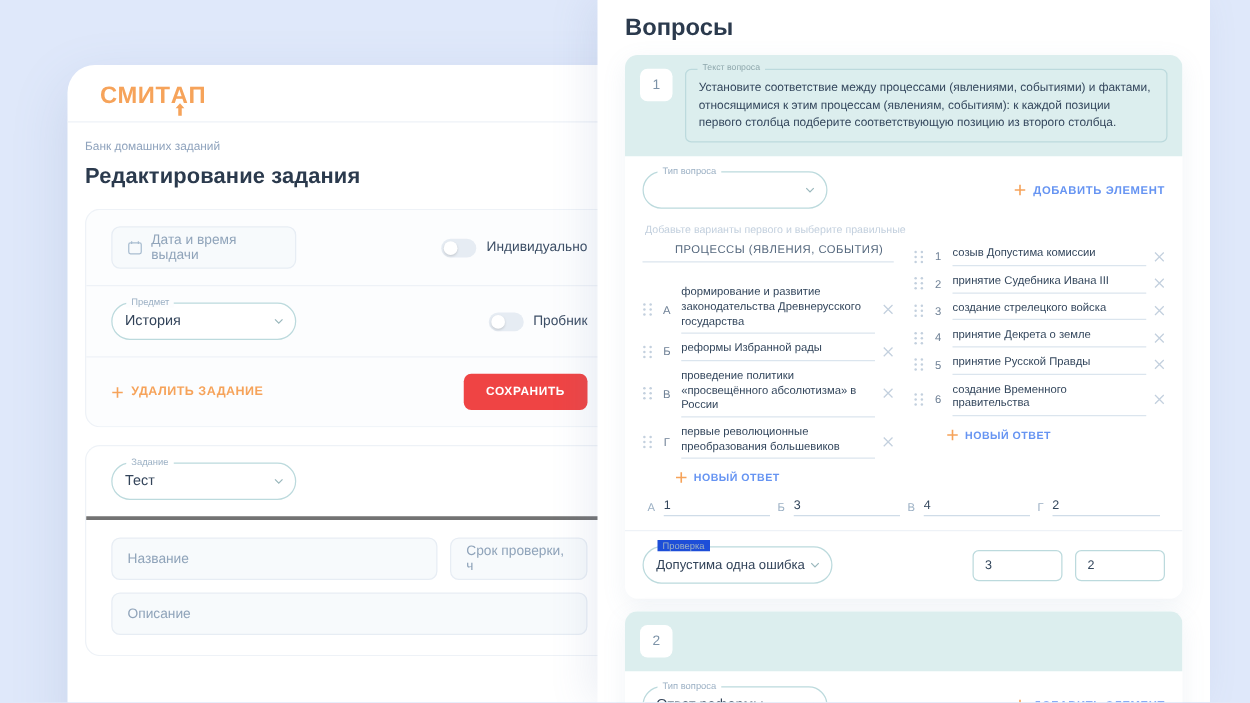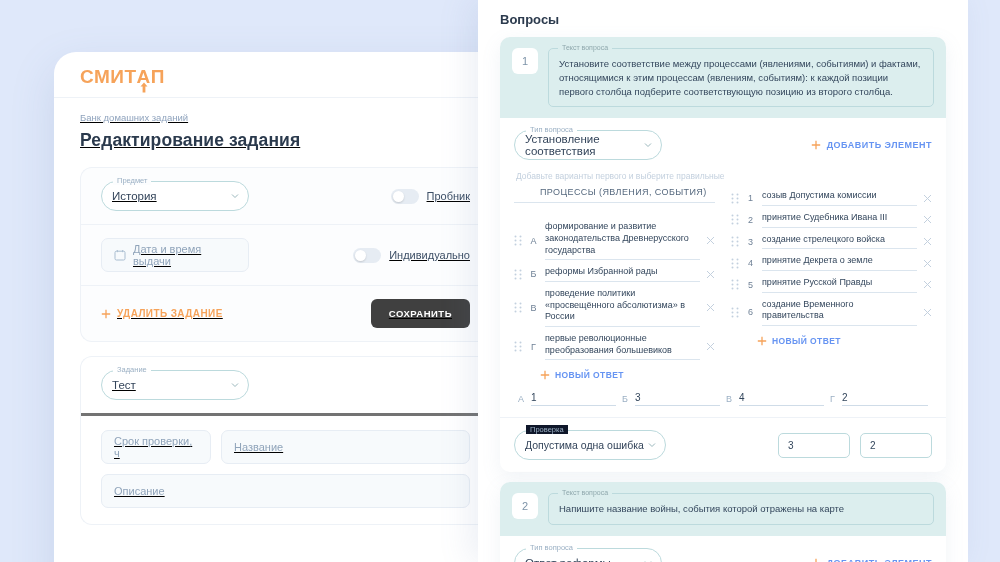--- a/index.html
+++ b/index.html
@@ -28,21 +28,21 @@
   .logo { display: flex; align-items: flex-end; height: 22px; }
   .logo-text {
     font-size: 19px; font-weight: 700; color: #f6a35a;
     letter-spacing: .5px; line-height: 1;
   }
   .logo-a { position: relative; display: inline-block; }
   .logo-arrow {
     position: absolute; left: 50%; transform: translateX(-50%);
     bottom: -7px; width: 9px; height: 11px;
   }
-  .lw-body { padding: 14px 26px 0 26px; text-decoration: underline; }
+  .lw-body { padding: 14px 26px 0 14px; }
   .breadcrumb { font-size: 9.5px; color: #8fa3bd; margin-bottom: 7px; }
   .page-title { font-size: 17.5px; font-weight: 700; color: #2b3a4d; letter-spacing: .1px; }
 
   .card {
     margin-top: 16px;
     background: #fcfdfe;
     border: 1px solid #eef2f7;
     border-radius: 12px 0 0 12px;
     border-right: none;
   }
@@ -87,41 +87,41 @@
     gap: 7px;
   }
   .cal-icon { width: 12px; height: 12px; flex: none; }
 
   .danger-link {
     display: flex; align-items: flex-end; gap: 6px;
     font-size: 10px; font-weight: 700; color: #f6a35a; letter-spacing: .4px;
   }
   .plus-o { width: 10px; height: 10px; }
   .btn-save {
-    background: #404040; color: #fff; border-radius: 6px;
+    background: #ef4444; color: #fff; border-radius: 6px;
     font-size: 9.5px; font-weight: 700; letter-spacing: .5px;
     padding: 9px 18px; white-space: nowrap;
   }
 
   .card2 { margin-top: 14px; background:#fff; border:1px solid #eef2f7; border-right:none; border-radius: 12px 0 0 12px; }
   .card2-top { padding: 13px 20px; border-bottom: 3px solid #737373; }
   .card2-body { padding: 14px 20px 16px 20px; display: flex; flex-direction: column; gap: 10px; }
   .row2 { display: flex; gap: 10px; }
   .fl-grow { flex: 1; }
   .w-small { width: 110px; }
 
   
   #right-window {
     position: absolute; left: 478px; top: 0;
     width: 490px; height: 562px;
     background: #ffffff;
     box-shadow: -8px 0 30px rgba(110,135,175,.13);
     overflow: hidden;
   }
-  .rw-title { font-size: 13px; font-weight: 700; color: #2b3a4d; padding: 12px 22px 0 22px; }
+  .rw-title { font-size: 19px; font-weight: 700; color: #2b3a4d; padding: 12px 22px 0 22px; }
 
   .qcard {
     margin: 10px 22px 0 22px;
     border-radius: 10px; overflow: hidden;
     background: #ffffff;
     box-shadow: 0 6px 20px rgba(120,145,180,.10);
   }
   .qhead {
     background: #dceeee; padding: 11px 12px;
     display: flex; gap: 10px; align-items: flex-start;
@@ -215,48 +215,48 @@
         <span class="logo-text">П</span>
       </div>
     </div>
 
     <div class="lw-body">
       <div class="breadcrumb">Банк домашних заданий</div>
       <div class="page-title">Редактирование задания</div>
 
       <div class="card">
         <div class="card-row">
+          <div class="field" style="width:148px">
+            <svg class="cal-icon" viewBox="0 0 12 12">
+              <rect x="1" y="2.2" width="10" height="8.8" rx="1.4" stroke="#a9bdd0" stroke-width="1" fill="none"></rect>
+              <path d="M3.3 1 L3.3 3.2 M8.7 1 L8.7 3.2" stroke="#a9bdd0" stroke-width="1"></path>
+            </svg>
+            <span>Дата и время выдачи</span>
+          </div>
+          <div class="tog-wrap">
+            <span class="toggle">
+                <i></i>
+              </span>
+            <span class="tog-text">Индивидуально</span>
+          </div>
+        </div>
+
+        <div class="card-row">
           <div class="sel">
             <span class="sel-label">Предмет</span>
             <span class="sel-val">История</span>
             <svg class="chev" viewBox="0 0 8 8">
               <path d="M1 2.5 L4 5.5 L7 2.5" stroke="#9bb8bd" stroke-width="1" fill="none"></path>
             </svg>
           </div>
           <div class="tog-wrap">
             <span class="toggle">
                 <i></i>
               </span>
             <span class="tog-text">Пробник</span>
-          </div>
-        </div>
-
-        <div class="card-row">
-          <div class="field" style="width:148px">
-            <svg class="cal-icon" viewBox="0 0 12 12">
-              <rect x="1" y="2.2" width="10" height="8.8" rx="1.4" stroke="#a9bdd0" stroke-width="1" fill="none"></rect>
-              <path d="M3.3 1 L3.3 3.2 M8.7 1 L8.7 3.2" stroke="#a9bdd0" stroke-width="1"></path>
-            </svg>
-            <span>Дата и время выдачи</span>
-          </div>
-          <div class="tog-wrap">
-            <span class="toggle">
-                <i></i>
-              </span>
-            <span class="tog-text">Индивидуально</span>
           </div>
         </div>
 
         <div class="card-row">
           <div class="danger-link">
             <svg class="plus-o" viewBox="0 0 10 10">
               <path d="M5 .8 L5 9.2 M.8 5 L9.2 5" stroke="#f6a35a" stroke-width="1.3"></path>
             </svg>
             <span>УДАЛИТЬ ЗАДАНИЕ</span>
           </div>
@@ -269,25 +269,25 @@
           <div class="sel" style="background:#fff">
             <span class="sel-label" style="background:#fff">Задание</span>
             <span class="sel-val">Тест</span>
             <svg class="chev" viewBox="0 0 8 8">
               <path d="M1 2.5 L4 5.5 L7 2.5" stroke="#9bb8bd" stroke-width="1" fill="none"></path>
             </svg>
           </div>
         </div>
         <div class="card2-body">
           <div class="row2">
+            <div class="field fl-grow">
+              <span>Название</span>
+            </div>
             <div class="field w-small">
               <span>Срок проверки, ч</span>
-            </div>
-            <div class="field fl-grow">
-              <span>Название</span>
             </div>
           </div>
           <div class="field">
             <span>Описание</span>
           </div>
 
         </div>
       </div>
     </div>
   </div>
@@ -301,21 +301,20 @@
         <div class="qtext-box">
           <span class="qtext-lbl">Текст вопроса</span>
           <div class="qtext">Установите соответствие между процессами (явлениями, событиями) и фактами, относящимися к этим процессам (явлениям, событиям): к каждой позиции первого столбца подберите соответствующую позицию из второго столбца.</div>
         </div>
       </div>
 
       <div class="qbody">
         <div class="qbody-row">
           <div class="sel" style="background:#fff">
             <span class="sel-label" style="background:#fff">Тип вопроса</span>
-            <span class="sel-val">Установление соответствия</span>
             <svg class="chev" viewBox="0 0 8 8">
               <path d="M1 2.5 L4 5.5 L7 2.5" stroke="#9bb8bd" stroke-width="1" fill="none"></path>
             </svg>
           </div>
           <div class="add-link">
             <svg class="plus-o" viewBox="0 0 10 10">
               <path d="M5 .8 L5 9.2 M.8 5 L9.2 5" stroke="#f6a35a" stroke-width="1.3"></path>
             </svg>
             <span>ДОБАВИТЬ ЭЛЕМЕНТ</span>
           </div>
@@ -533,40 +532,36 @@
               <span class="pair-v">4</span>
             </div>
             <div class="pair">
               <span class="pair-k">Г</span>
               <span class="pair-v">2</span>
             </div>
           </div>
 
         <div class="qfoot">
           <div class="sel" style="width:152px;background:#fff">
-            <span class="sel-label" style="background:#0f172a">Проверка</span>
+            <span class="sel-label" style="background:#1d4ed8">Проверка</span>
             <span class="sel-val" style="font-size:10.5px">Допустима одна ошибка</span>
             <svg class="chev" viewBox="0 0 8 8">
               <path d="M1 2.5 L4 5.5 L7 2.5" stroke="#9bb8bd" stroke-width="1" fill="none"></path>
             </svg>
           </div>
           <div class="spacer"></div>
           <div class="numbox">3</div>
           <div class="numbox">2</div>
         </div>
       </div>
     </div>
 
     <div class="qcard">
       <div class="qhead">
         <div class="qnum">2</div>
-        <div class="qtext-box">
-          <span class="qtext-lbl">Текст вопроса</span>
-          <div class="qtext">Напишите название войны, события которой отражены на карте</div>
-        </div>
       </div>
       <div class="qbody">
         <div class="qbody-row">
           <div class="sel" style="background:#fff">
             <span class="sel-label" style="background:#fff">Тип вопроса</span>
             <span class="sel-val">Ответ реформы</span>
             <svg class="chev" viewBox="0 0 8 8">
               <path d="M1 2.5 L4 5.5 L7 2.5" stroke="#9bb8bd" stroke-width="1" fill="none"></path>
             </svg>
           </div>

